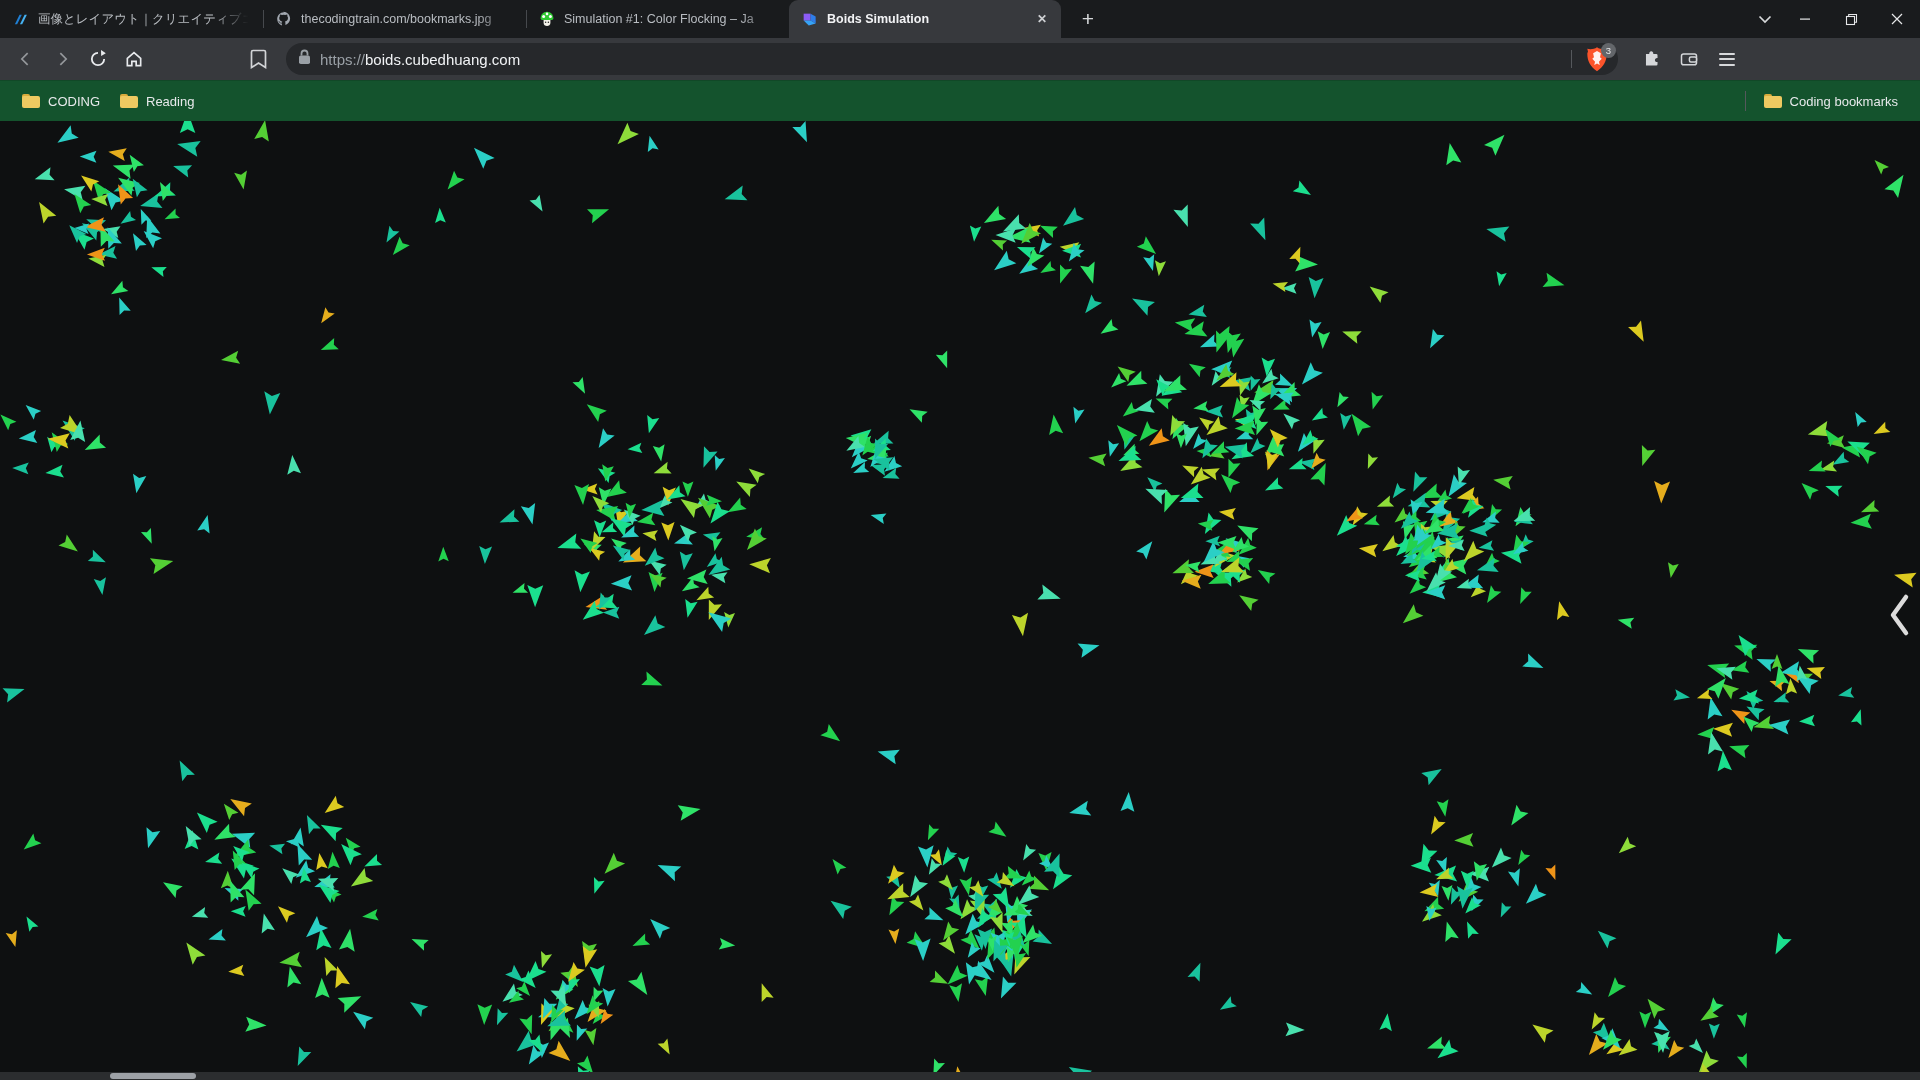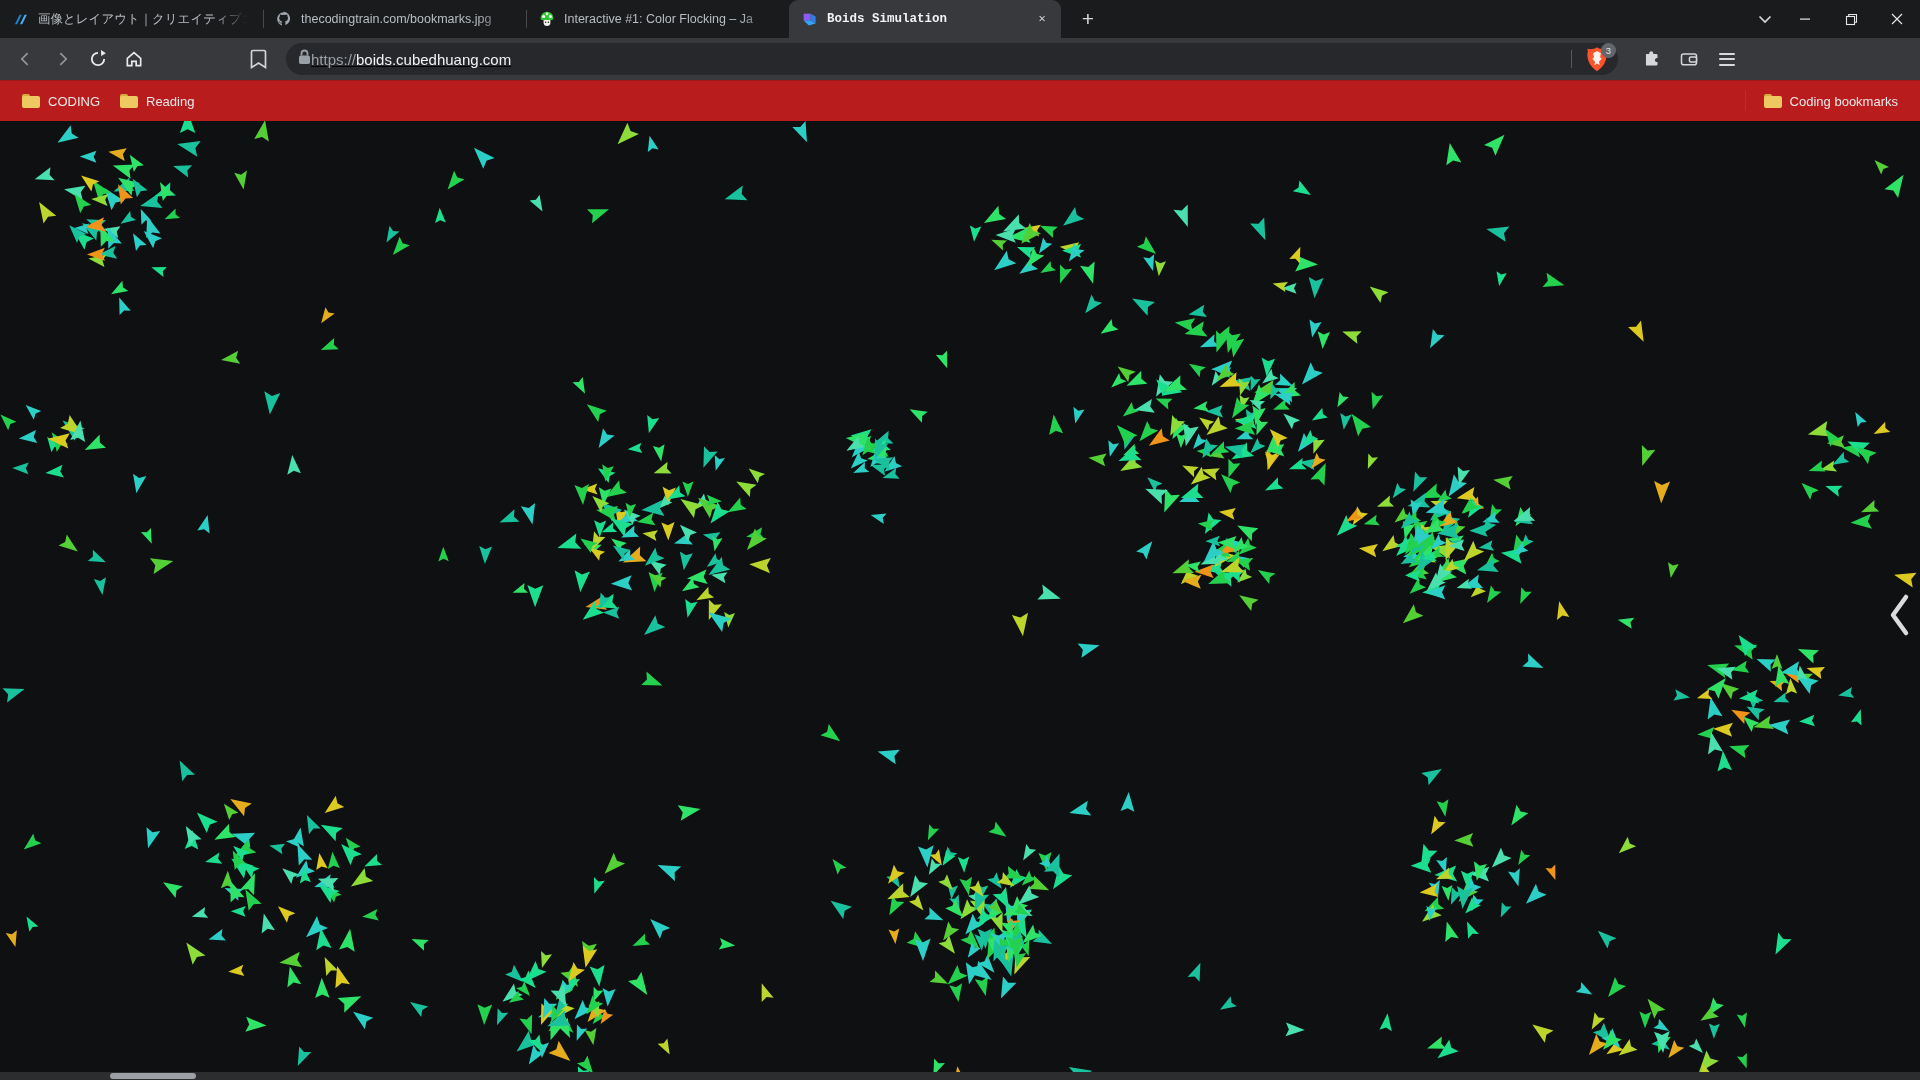--- a/index.html
+++ b/index.html
@@ -10,50 +10,50 @@
   
   .tabstrip { height:38px; background:#191b1d; display:flex; align-items:flex-end; position:relative; flex:none; }
   .tab { height:38px; width:263px; display:flex; align-items:center; padding:0 10px 0 12px;
          color:#b9bdc2; font-size:12.5px; position:relative; cursor:default; flex:none; }
   .tab:not(.active):not(:first-child)::before { content:""; position:absolute; left:0; top:10px; height:18px;
          width:1px; background:#46494d; }
   .tab .favicon { width:17px; height:17px; flex:none; margin-right:9px; display:flex; align-items:center; justify-content:center; }
   .tab-title { white-space:nowrap; overflow:hidden; flex:1;
          -webkit-mask-image:linear-gradient(to right,#000 82%,transparent 98%);
                  mask-image:linear-gradient(to right,#000 82%,transparent 98%); }
-  .tab.active { width:272px; background:#37393d; border-radius:9px 9px 0 0; color:#f2f3f5; font-weight:700;font-family:Liberation Mono, monospace; }
+  .tab.active { width:272px; background:#37393d; border-radius:9px 9px 0 0; color:#f2f3f5; font-weight:700; }
   .tab.active .tab-title { -webkit-mask-image:none; mask-image:none; }
   .tab-close { width:18px; height:18px; flex:none; margin-left:6px; border-radius:4px; color:#cfd1d4;
          font-size:12px; line-height:18px; text-align:center; }
   .newtab-btn { width:30px; height:30px; margin:0 0 4px 12px; color:#d6d8da; font-size:21px; font-weight:400;
          display:flex; align-items:center; justify-content:center; border-radius:6px; }
   .tabstrip-spacer { flex:1; }
   .tab-search { width:34px; height:30px; margin-bottom:4px; display:flex; align-items:center; justify-content:center; }
   .win-controls { display:flex; height:38px; }
   .win-btn { width:46px; height:38px; display:flex; align-items:center; justify-content:center; color:#e6e7e9; }
 
   
   .toolbar { height:42px; background:#37393d; display:flex; align-items:center; padding:0 8px; flex:none; }
   .nav-btn { width:36px; height:34px; display:flex; align-items:center; justify-content:center; border-radius:6px; flex:none; }
   .addressbar { height:32px; flex:1; max-width:1332px; margin-left:10px; background:#26282b; border-radius:16px;
          display:flex; align-items:center; padding:0 6px 0 12px; }
-  .addr-url { font-size:15px; flex:1; white-space:nowrap;text-decoration:underline; }
+  .addr-url { font-size:15px; margin-left:9px; flex:1; white-space:nowrap; }
   .addr-proto { color:#9aa0a6; }
   .addr-host { color:#f1f3f5; }
   .addr-sep { width:1px; height:18px; background:#55585c; margin:0 10px; }
   .shield-wrap { position:relative; width:30px; height:30px; display:flex; align-items:center; justify-content:center; }
   .shield-badge { position:absolute; top:-1px; right:-4px; width:15px; height:15px; background:#63666a;
          border-radius:50%; color:#e9eaec; font-size:9.5px; line-height:15px; text-align:center; }
   .toolbar-right { display:flex; align-items:center; margin-left:14px; }
   .tb-icon { width:38px; height:34px; display:flex; align-items:center; justify-content:center; border-radius:6px; }
   .hamburger { display:flex; flex-direction:column; gap:3.5px; }
   .hamburger span { display:block; width:16px; height:2px; background:#d7d9db; border-radius:1px; }
 
   
-  .bookmarks { height:41px; background:#b91c1c; display:flex; align-items:center; padding:0 12px; flex:none;
+  .bookmarks { height:41px; background:#14532d; display:flex; align-items:center; padding:0 12px; flex:none;
          border-top:1px solid rgba(0,0,0,0.12); }
   .bm-item { display:flex; align-items:center; gap:8px; padding:5px 10px; border-radius:6px; color:#e7e9eb;
          font-size:13px; }
   .bm-spacer { flex:1; }
   .bm-sep { width:1px; height:20px; background:#55585c; margin-right:8px; }
   .folder-icon { width:18px; height:14px; position:relative; flex:none; }
   .folder-icon::before { content:""; position:absolute; left:0; top:0; width:8px; height:4px;
          background:#d9ab3c; border-radius:2px 2px 0 0; }
   .folder-icon::after { content:""; position:absolute; left:0; top:2px; width:18px; height:12px;
          background:#eec961; border-radius:2px; }
@@ -99,21 +99,21 @@
         <svg width="16" height="16" viewBox="0 0 16 16">
             <path d="M8 .8 C4 .8 1.6 4 1.6 7.6 c0 .9.7 1.3 1.5 1.3 h9.8 c.8 0 1.5-.4 1.5-1.3 C14.4 4 12 .8 8 .8z" fill="#2fc832"></path>
             <circle cx="4.6" cy="5.4" r="1.5" fill="#fff"></circle>
             <circle cx="11.4" cy="5.4" r="1.5" fill="#fff"></circle>
             <circle cx="8" cy="2.9" r="1.3" fill="#fff"></circle>
             <path d="M4.6 8.9 h6.8 v3.2 c0 1.7-1.5 3-3.4 3 s-3.4-1.3-3.4-3z" fill="#f4f2ea"></path>
             <circle cx="6.6" cy="11.2" r=".75" fill="#222"></circle>
             <circle cx="9.4" cy="11.2" r=".75" fill="#222"></circle>
           </svg>
       </span>
-      <span class="tab-title">Interactive #1: Color Flocking – Ja</span>
+      <span class="tab-title">Simulation #1: Color Flocking – Ja</span>
     </div>
 
     <div class="tab active">
       <span class="favicon">
         <svg width="17" height="17" viewBox="0 0 16 16">
             <polygon points="2.5,2.5 9,2.5 9,9 2.5,9" fill="#8b5cf6"></polygon>
             <polygon points="9,2.5 13.8,5.2 13.8,11.7 9,9" fill="#2e7de9"></polygon>
             <polygon points="2.5,9 9,9 13.8,11.7 7.3,13.6" fill="#36a3f7"></polygon>
           </svg>
       </span>

